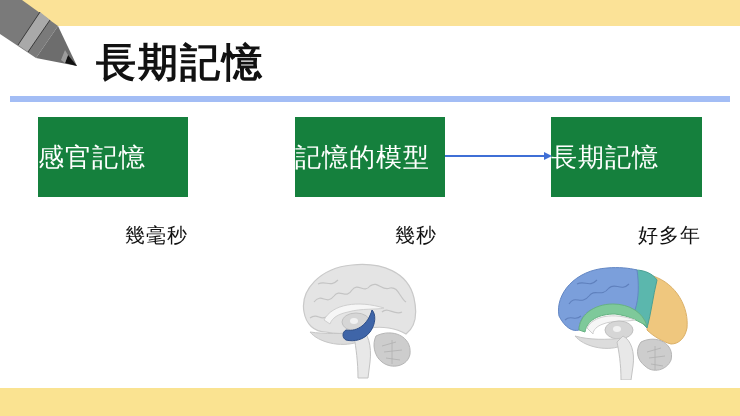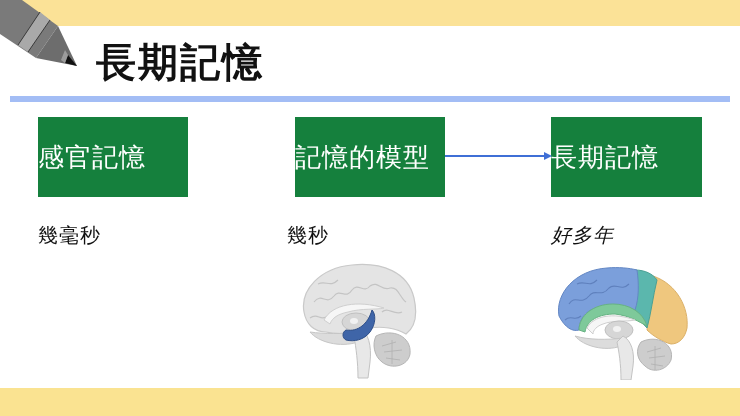--- a/index.html
+++ b/index.html
@@ -22,25 +22,25 @@
       background: #15803d; color: #ffffff;
       display: flex; align-items: center; justify-content: flex-start;
       font-size: 26px; letter-spacing: 1px; white-space: nowrap;
     }
     .box1 { left: 38px; }
     .box2 { left: 295px; }
     .box3 { left: 551px; width: 151px; }
     .arrow { position: absolute; left: 445px; top: 150px; width: 108px; height: 12px; }
     .dur {
       position: absolute; top: 222px; font-size: 20px; color: #111111;
-      width: 150px; text-align: left; letter-spacing: 1px; white-space: nowrap;
+      width: 150px; text-align: right; letter-spacing: 1px; white-space: nowrap;
     }
     .dur1 { left: 38px; }
     .dur2 { left: 287px; }
-    .dur3 { left: 551px; font-style: italic; }
+    .dur3 { left: 551px; }
     .brain { position: absolute; }
     .brain1 { left: 296px; top: 262px; width: 124px; height: 118px; }
     .brain2 { left: 553px; top: 264px; width: 140px; height: 116px; }
   </style>
 </head>
 <body>
 
 <div class="band-top"></div>
 
 <svg class="pencil" viewBox="0 0 90 70">

